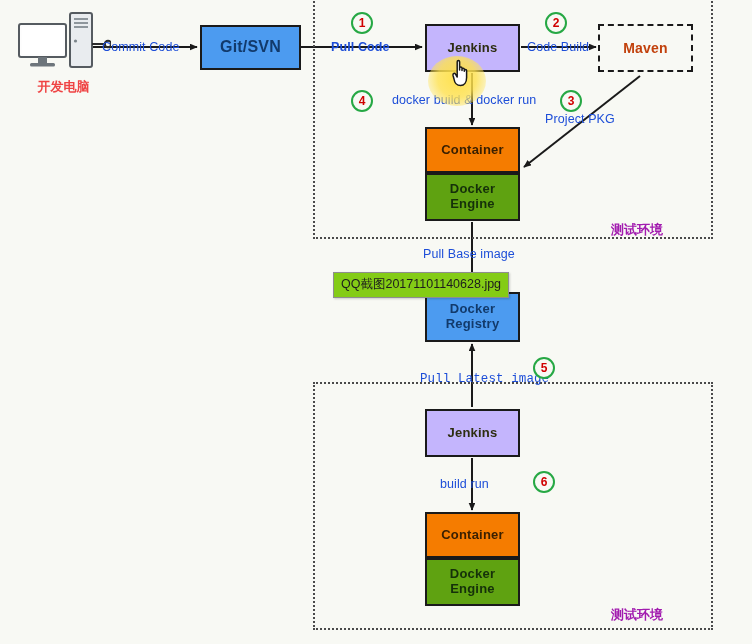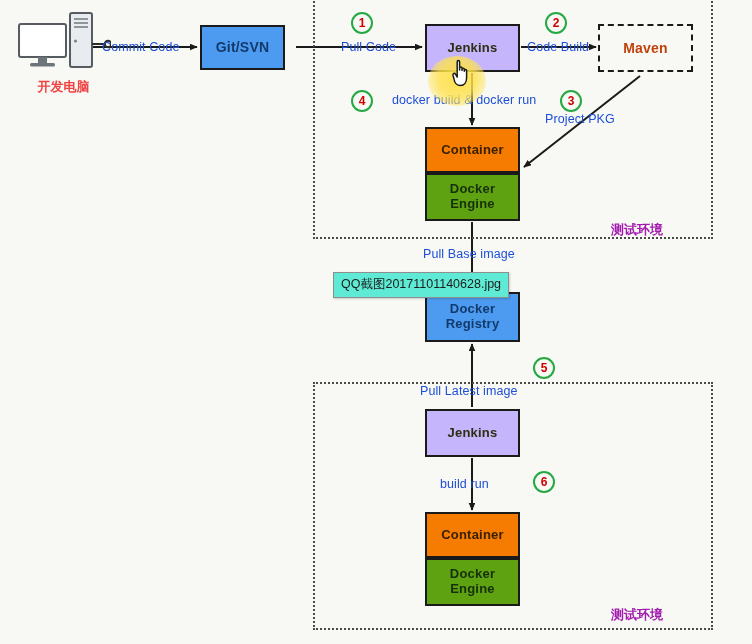--- a/index.html
+++ b/index.html
@@ -30,24 +30,24 @@
     border: 2px solid #1a1a1a;
     display: flex;
     align-items: center;
     justify-content: center;
     text-align: center;
     font-weight: bold;
     line-height: 1.15;
     letter-spacing: .2px;
   }
   .node-gitsvn {
-    left: 200px; top: 25px; width: 85px; height: 45px;
+    left: 200px; top: 25px; width: 101px; height: 45px;
     background: #4c9bf0;
     color: #123a6b;
-    font-size: 14px;
+    font-size: 16px;
   }
   .node-jenkins {
     background: #c4b5fd;
     color: #2d2d10;
     font-size: 13px;
   }
   .jenkins-test  { left: 425px; top: 24px;  width: 95px; height: 48px; }
   .jenkins-prod  { left: 425px; top: 409px; width: 95px; height: 48px; }
   .node-maven {
     left: 598px; top: 24px; width: 95px; height: 48px;
@@ -100,26 +100,26 @@
 
   
   .edge-label {
     position: absolute;
     font-size: 12.5px;
     color: #1d4ed8;
     white-space: nowrap;
     letter-spacing: .1px;
   }
   .lbl-commit   { left: 102px; top: 40px; }
-  .lbl-pullcode { left: 341px; top: 40px; }
+  .lbl-pullcode { left: 331px; top: 40px; font-weight: bold; }
   .lbl-codebuild{ left: 527px; top: 40px; }
   .lbl-dockerbuild { left: 392px; top: 93px; }
   .lbl-projectpkg  { left: 545px; top: 112px; }
   .lbl-pullbase    { left: 423px; top: 247px; }
-  .lbl-pulllatest  { left: 420px; top: 384px; }
+  .lbl-pulllatest  { left: 420px; top: 372px; font-family: Liberation Mono, monospace; }
   .lbl-dockerrun   { left: 440px; top: 477px; }
 
   
   .step-marker {
     position: absolute;
     width: 22px; height: 22px;
     box-sizing: border-box;
     border: 2px solid #26a844;
     border-radius: 50%;
     background: #f8f9f4;
@@ -153,21 +153,21 @@
     font-weight: bold;
     color: #ef4444;
   }
 
   
   .file-tooltip {
     position: absolute;
     left: 333px; top: 272px;
     box-sizing: border-box;
     padding: 3px 7px 4px 7px;
-    background: #5eead4;
+    background: #84cc16;
     border: 1px solid #8e8e8e;
     box-shadow: 1px 1px 2px rgba(0,0,0,.18);
     font-size: 12.5px;
     color: #1d1d1d;
     white-space: nowrap;
     z-index: 40;
   }
 
   
   .click-glow {

